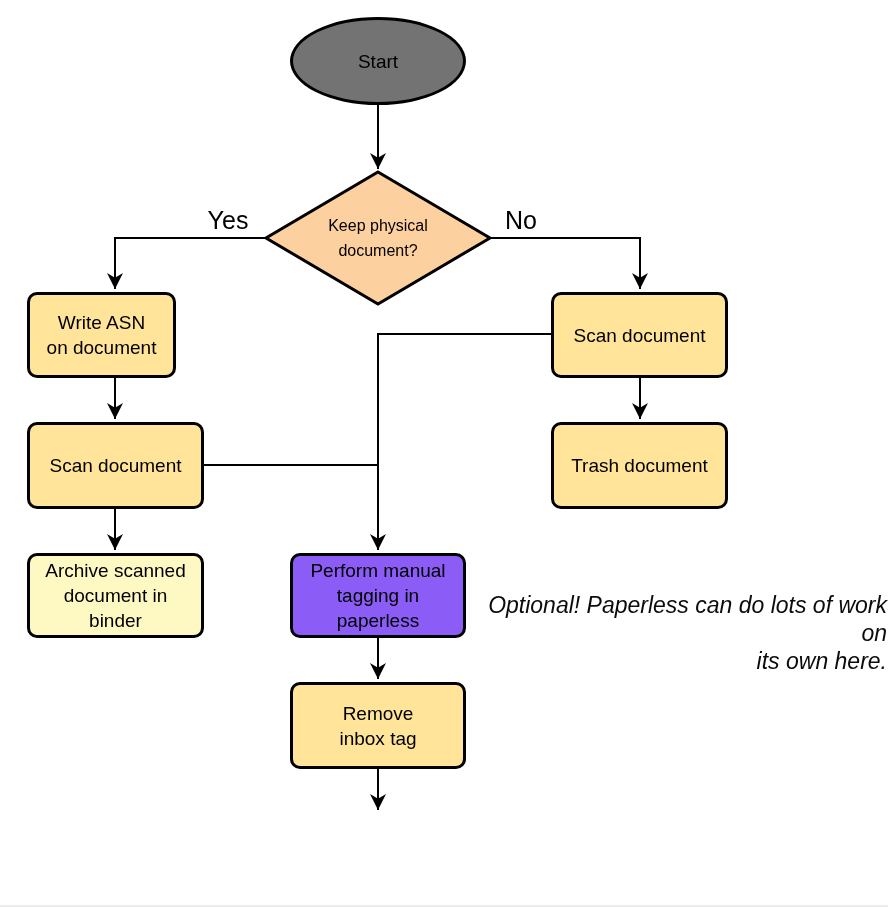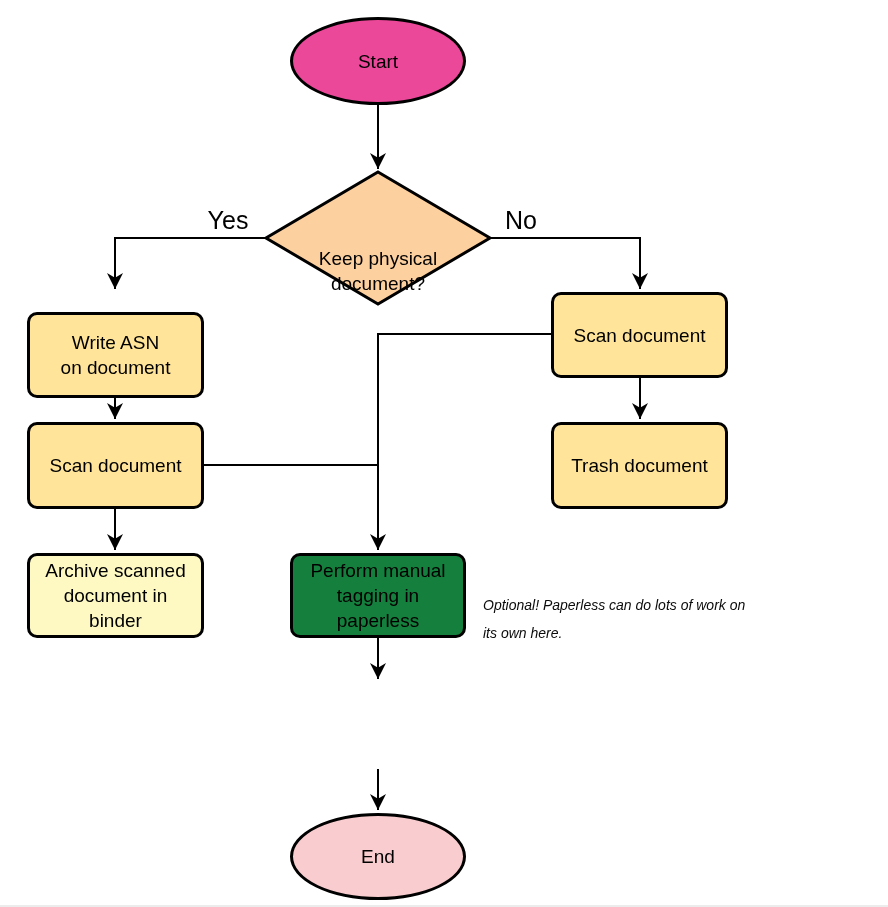--- a/index.html
+++ b/index.html
@@ -30,49 +30,49 @@
     white-space: pre-line;
   }
   .rect { border-radius: 10px; }
   .ellipse { border-radius: 50%; }
   .shape-label {
     position: absolute;
     display: flex;
     align-items: center;
     justify-content: center;
     text-align: center;
-    font-size: 19px;
+    font-size: 16px;
     line-height: 25px;
     white-space: pre-line;
-    margin-top: 33px;
   }
   .edge-label {
     position: absolute;
     text-align: center;
     font-size: 25px;
     line-height: 22px;
   }
   .note {
     position: absolute;
     font-style: italic;
-    font-size: 14px;
+    font-size: 23px;
     line-height: 28px;
     white-space: pre-line;
     color: #0b0b0b;
+    text-align: right;
   }
   .page-edge {
     position: absolute;
     left: 0; right: 0; bottom: 0;
     height: 2px;
     background: #ececec;
   }
 
   
   #node-start       { left: 290px; top: 17px;  width: 176px; height: 88px; }
-  #node-write-asn   { left: 27px;  top: 292px; width: 177px; height: 86px; margin-top: 20px; }
+  #node-write-asn   { left: 27px;  top: 292px; width: 149px; height: 86px; }
   #node-scan-left   { left: 27px;  top: 422px; width: 177px; height: 87px; }
   #node-archive     { left: 27px;  top: 553px; width: 177px; height: 85px; }
   #node-scan-right  { left: 551px; top: 292px; width: 177px; height: 86px; }
   #node-trash       { left: 551px; top: 422px; width: 177px; height: 87px; justify-content: center; }
   #node-tagging     { left: 290px; top: 553px; width: 176px; height: 85px; }
   #node-remove      { left: 290px; top: 682px; width: 176px; height: 87px; }
   #node-end         { left: 290px; top: 813px; width: 176px; height: 87px; }
   #decision-label   { left: 283px; top: 213px; width: 190px; height: 50px; }
   #label-yes        { left: 191px; top: 209px; width: 74px; }
   #label-no         { left: 484px; top: 209px; width: 74px; text-align: center; }
@@ -97,21 +97,21 @@
     <path d="M115,509 L115,550" stroke="#000" stroke-width="2" fill="none" marker-end="url(#arrow)"></path>
     <path d="M640,378 L640,419" stroke="#000" stroke-width="2" fill="none" marker-end="url(#arrow)"></path>
     <path d="M551,334 L378,334 L378,550" stroke="#000" stroke-width="2" fill="none" marker-end="url(#arrow)"></path>
     <path d="M204,465 L377,465" stroke="#000" stroke-width="2" fill="none"></path>
     <path d="M378,638 L378,679" stroke="#000" stroke-width="2" fill="none" marker-end="url(#arrow)"></path>
     <path d="M378,769 L378,810" stroke="#000" stroke-width="2" fill="none" marker-end="url(#arrow)"></path>
 
     <polygon points="378,172 490,238 378,304 266,238" stroke="#000000" stroke-width="3" fill="#FDD0A0"></polygon>
   </svg>
 
-  <div id="node-start" class="node ellipse" style="background-color: #ec4899;">
+  <div id="node-start" class="node ellipse" style="background-color: #737373;">
     <span>Start</span>
   </div>
 
   <div id="decision-label" class="shape-label">Keep physical
 document?</div>
 
   <div id="label-yes" class="edge-label">Yes</div>
   <div id="label-no" class="edge-label">No</div>
 
   <div id="node-write-asn" class="node rect" style="background-color: rgb(255, 228, 153);">
@@ -130,28 +130,29 @@
   </div>
 
   <div id="node-scan-right" class="node rect" style="background-color: rgb(255, 228, 153);">
     <span>Scan document</span>
   </div>
 
   <div id="node-trash" class="node rect" style="background-color: rgb(255, 228, 153);">
     <span>Trash document</span>
   </div>
 
-  <div id="node-tagging" class="node rect" style="background-color: #15803d; text-align: center;">
+  <div id="node-tagging" class="node rect" style="background-color: #8b5cf6; text-align: center;">
     <span>Perform manual
 tagging in
 paperless</span>
   </div>
 
   <div id="optional-note" class="note">Optional! Paperless can do lots of work on
 its own here.</div>
 
+  <div id="node-remove" class="node rect" style="background-color: rgb(255, 228, 153);">
+    <span>Remove
+inbox tag</span>
+  </div>
 
-  <div id="node-end" class="node ellipse" style="background-color: rgb(249, 205, 207);">
-    <span>End</span>
-  </div>
 
   <div class="page-edge"></div>
 </div>
 
 </body></html>

